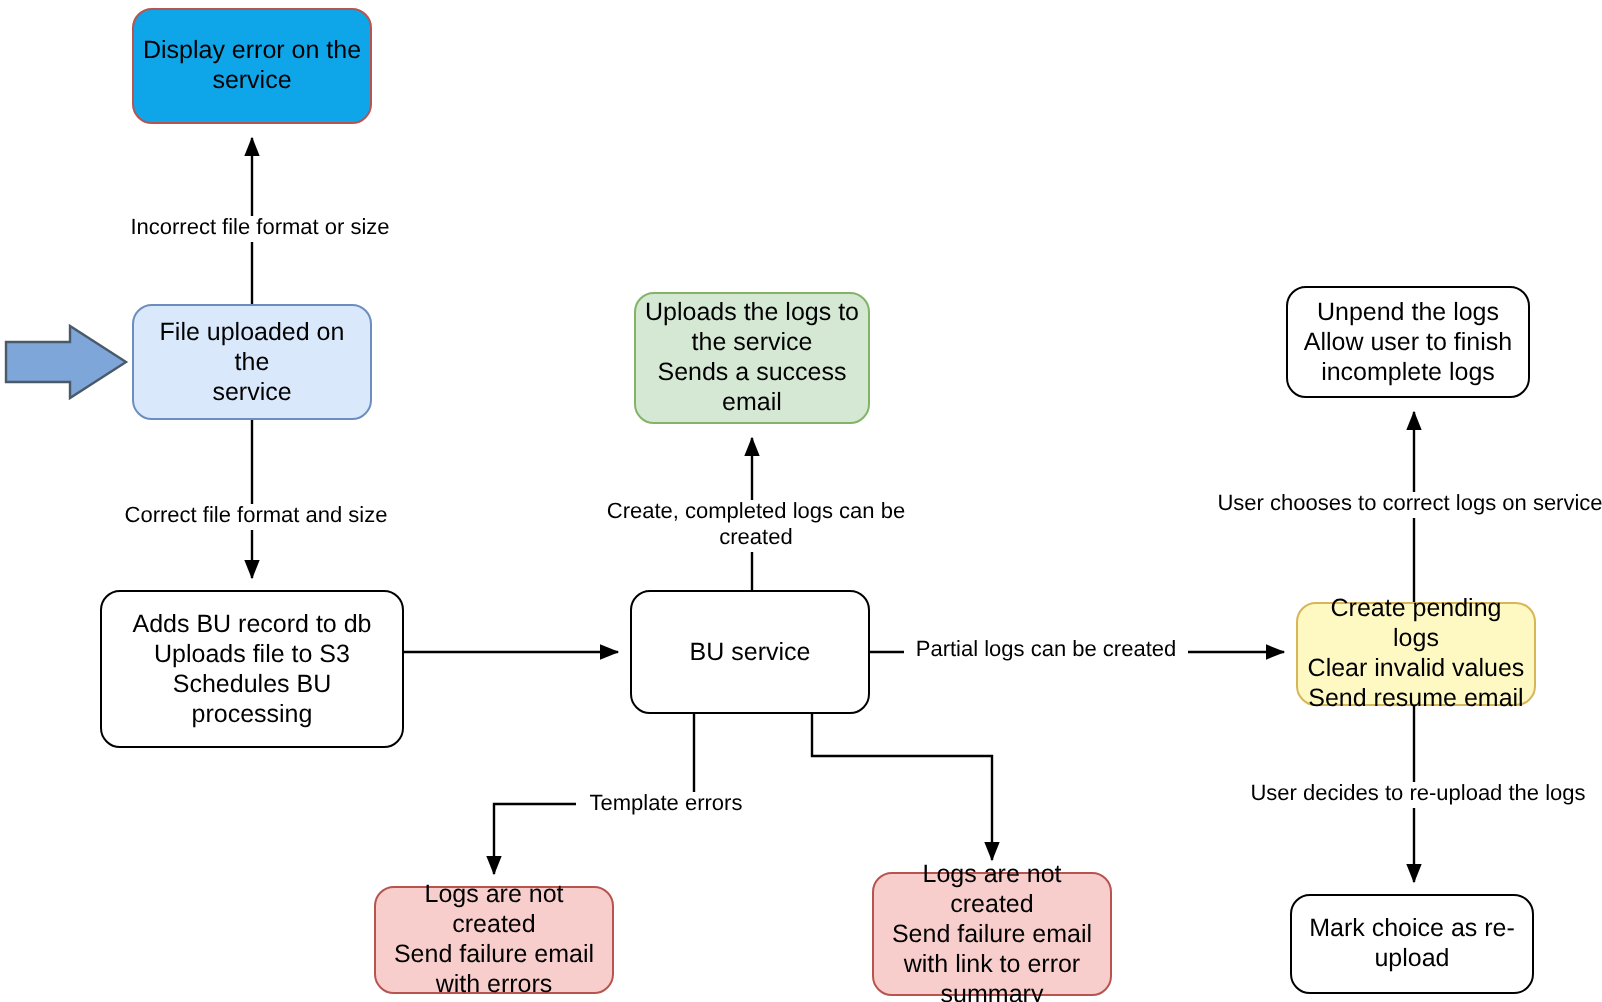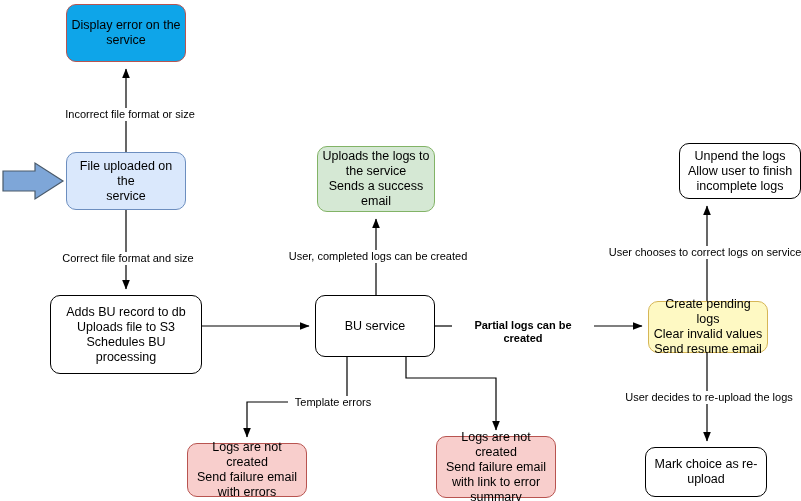--- a/index.html
+++ b/index.html
@@ -137,44 +137,44 @@
 with errors</span>
   </div>
 
   <div class="node" style="left:436px; top:436px; width:120px; height:62px; background:#f8cecc; border-color:#b85450;">
     <span>Logs are not created
 Send failure email
 with link to error
 summary</span>
   </div>
 
-  <div class="node" style="left:643px; top:143px; width:122px; height:56px; background:#ffffff; border-color:#000000;margin-left:36px;">
+  <div class="node" style="left:643px; top:143px; width:122px; height:56px; background:#ffffff; border-color:#000000;">
     <span>Unpend the logs
 Allow user to finish
 incomplete logs</span>
   </div>
 
   <div class="node" style="left:648px; top:301px; width:120px; height:52px; background:#fef9c3; border-color:#d6b656;">
     <span>Create pending logs
 Clear invalid values
 Send resume email</span>
   </div>
 
   <div class="node" style="left:645px; top:447px; width:122px; height:50px; background:#ffffff; border-color:#000000;">
     <span>Mark choice as re-
 upload</span>
   </div>
 
   <div class="edge-label" style="left:58px; top:108px; width:140px;">Incorrect file format or size</div>
 
   <div class="edge-label" style="left:56px; top:252px; width:140px;">Correct file format and size</div>
 
-  <div class="edge-label" style="left:283px; top:250px; width:186px;">User, completed logs can be created</div>
+  <div class="edge-label" style="left:283px; top:250px; width:186px;">Create, completed logs can be created</div>
 
-  <div class="edge-label" style="left:452px; top:319px; width:138px;font-weight:bold;">Partial logs can be created</div>
+  <div class="edge-label" style="left:452px; top:319px; width:138px;">Partial logs can be created</div>
 
   <div class="edge-label" style="left:605px; top:246px; width:196px;">User chooses to correct logs on service</div>
 
   <div class="edge-label" style="left:618px; top:391px; width:178px;">User decides to re-upload the logs</div>
 
   <div class="edge-label" style="left:288px; top:396px; width:86px;">Template errors</div>
 
 
 </div>
 

